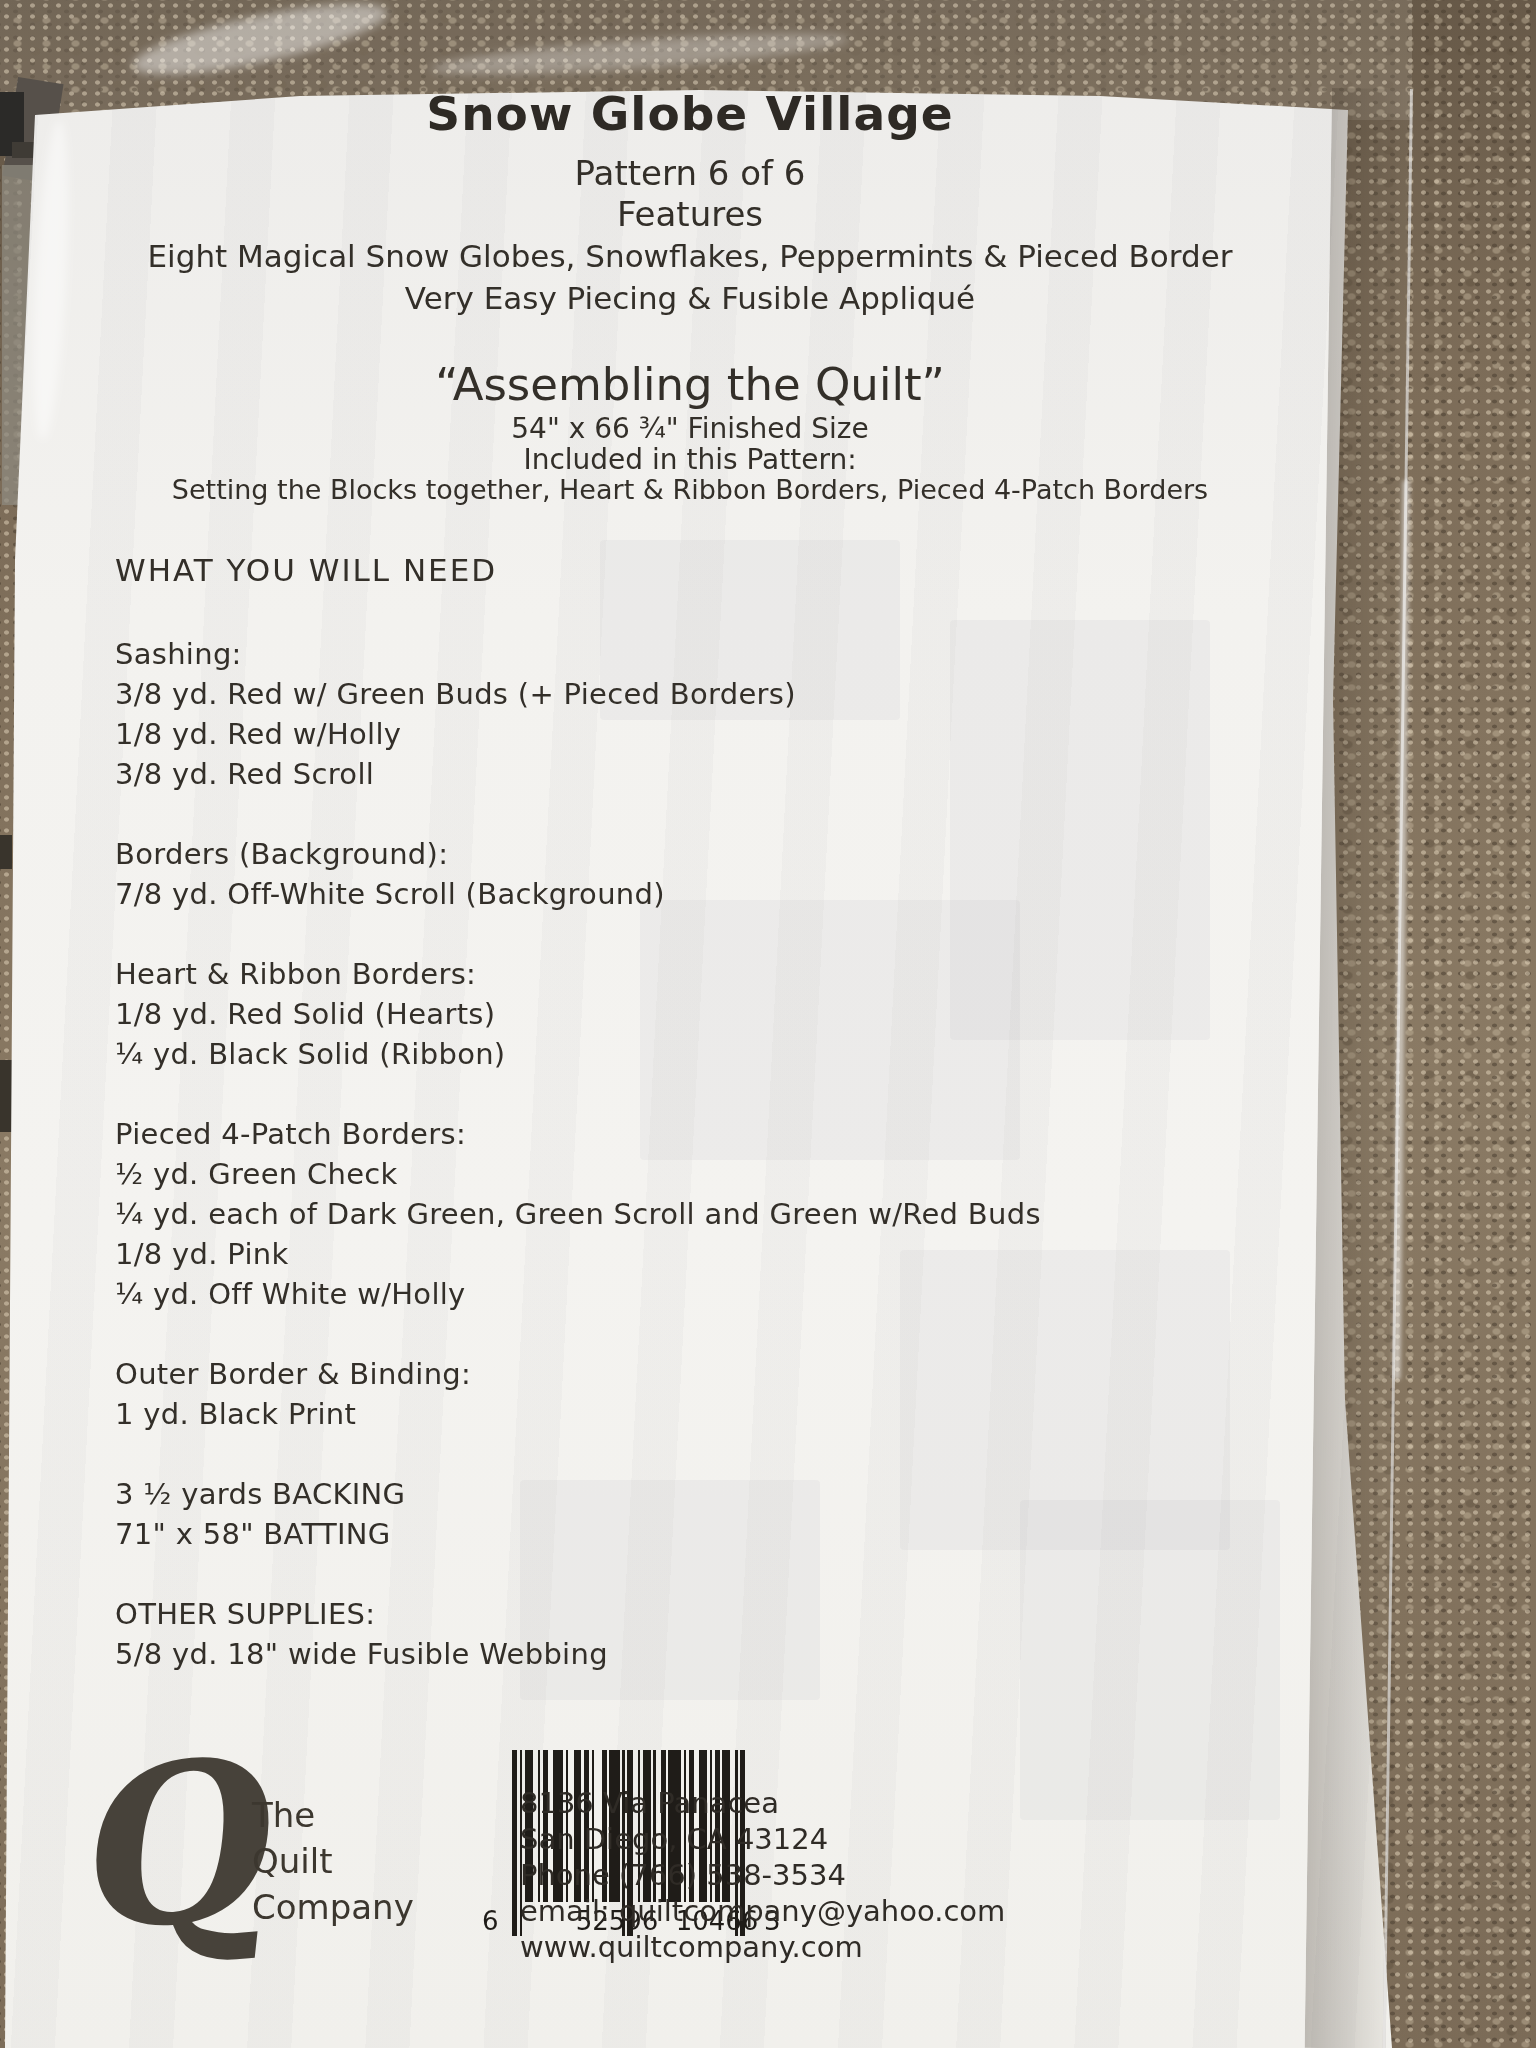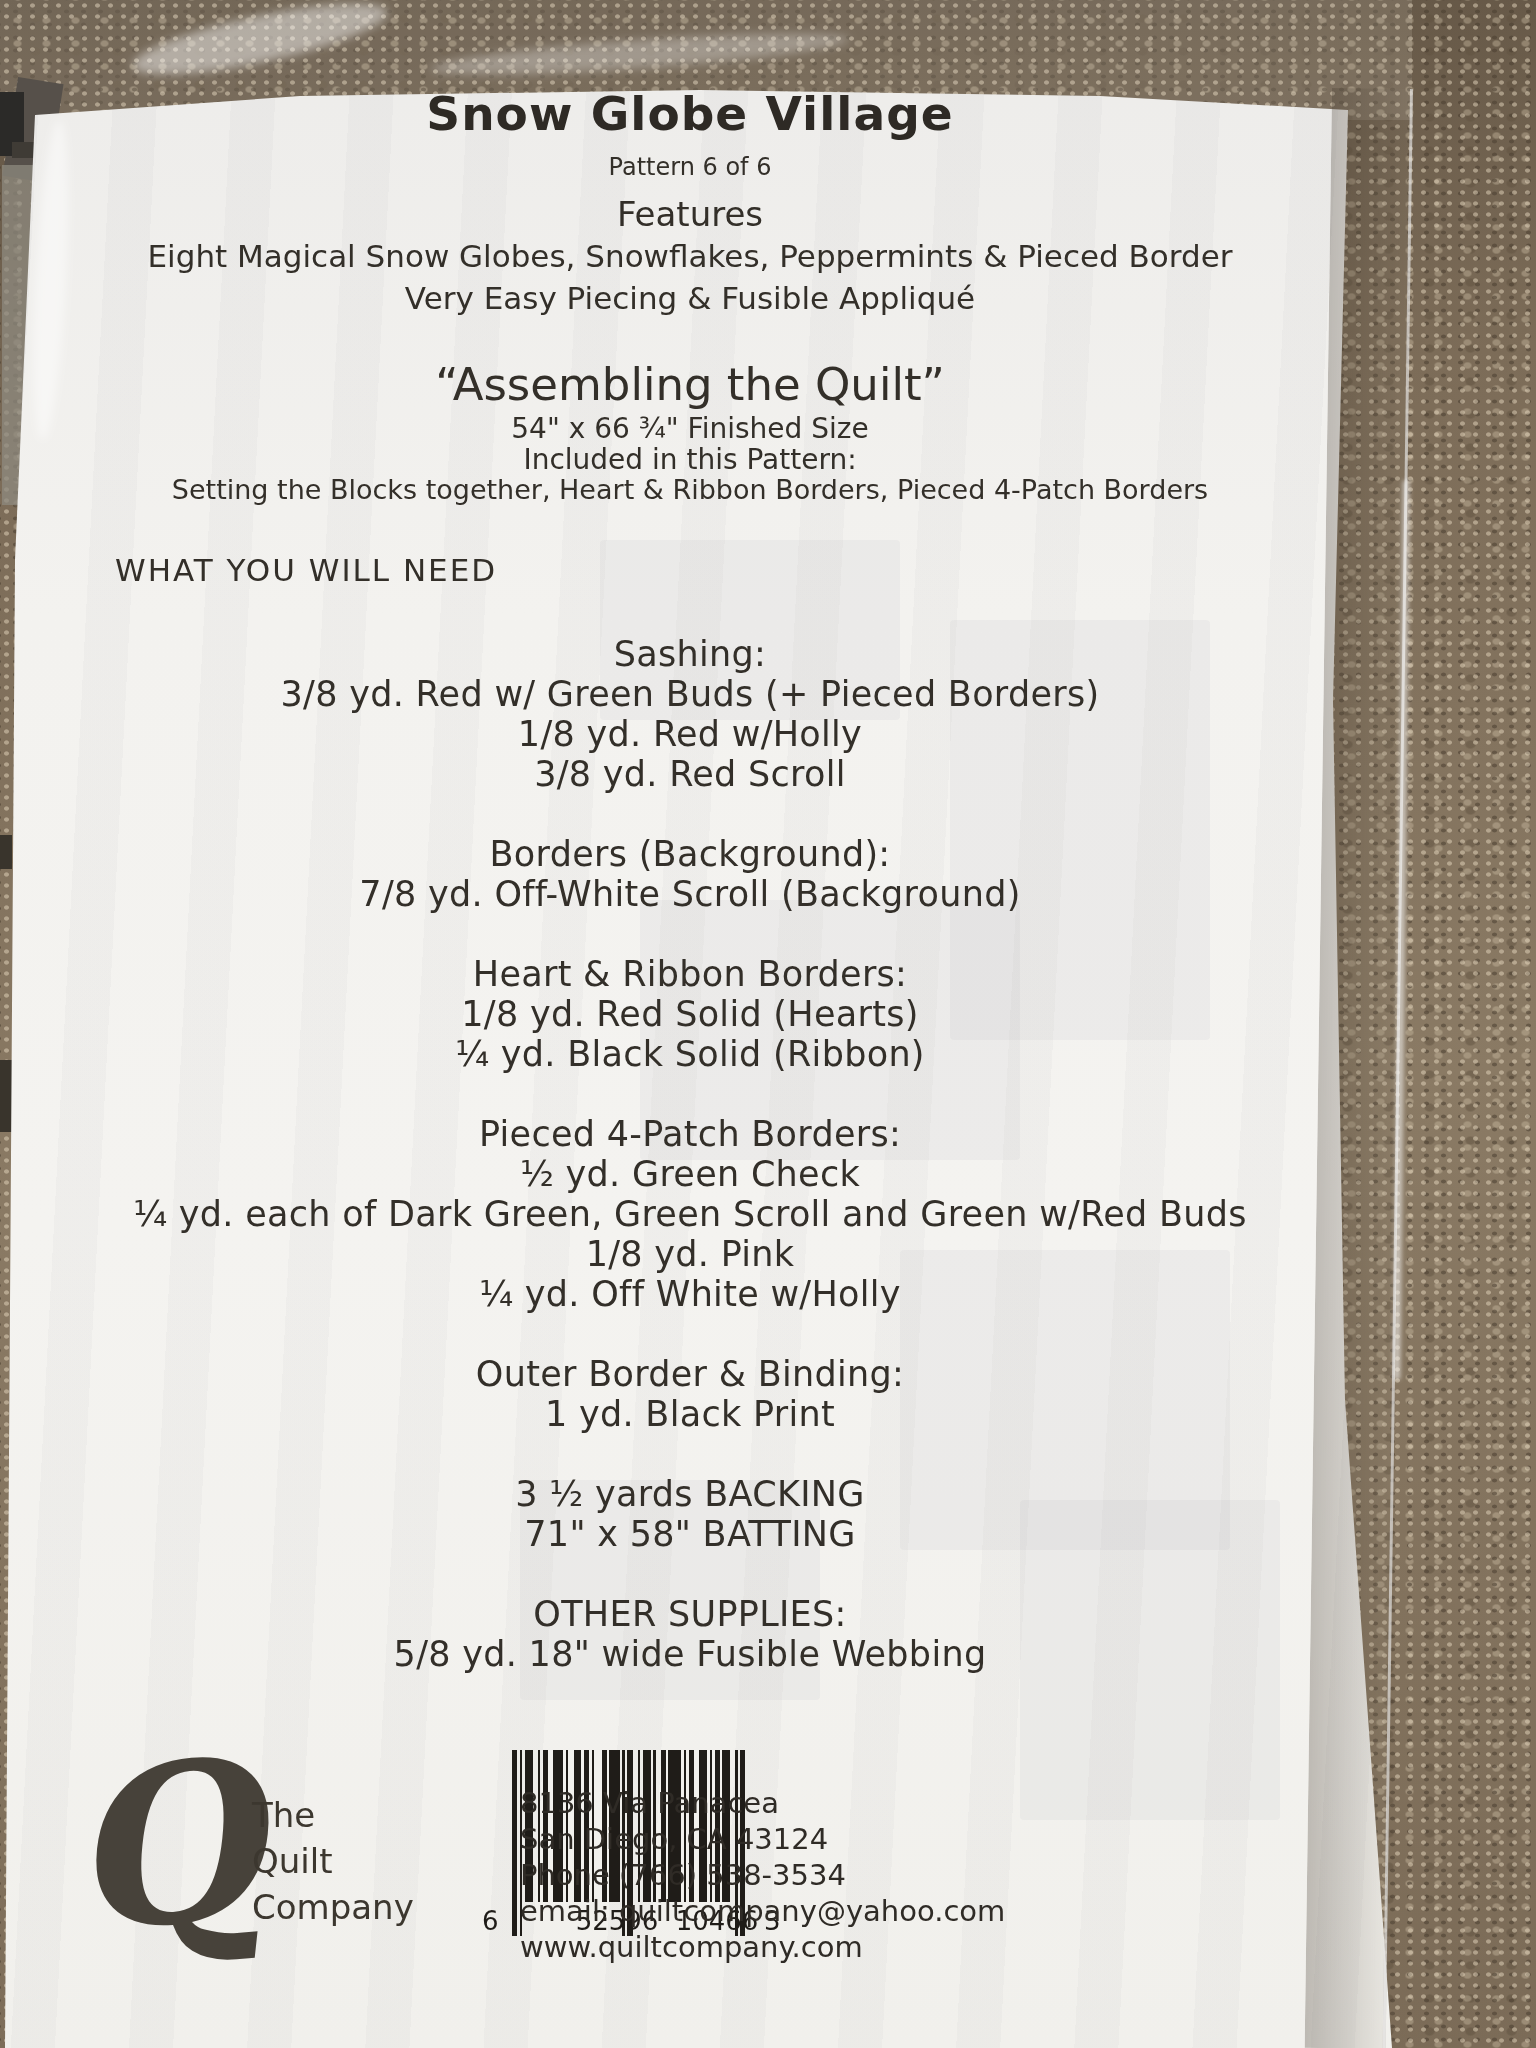--- a/index.html
+++ b/index.html
@@ -53,31 +53,31 @@
     clip-path:polygon(35px 115px,300px 96px,700px 90px,1100px 96px,1348px 110px,
                       1333px 700px,1345px 1400px,1392px 2048px,5px 2048px,15px 560px);
     box-shadow:0 0 18px rgba(60,50,40,0.45);
     color:#332f29;
     padding-left:15px;
   }
   .ghost{position:absolute;background:rgba(140,145,150,0.07);border-radius:4px;}
   
   .hline{position:absolute;left:30px;width:1320px;text-align:center;white-space:nowrap;}
   .title{top:86px;font-size:47px;font-weight:bold;letter-spacing:1px;color:#2e2a25;}
-  .pattern-no{top:153px;font-size:24px;}
+  .pattern-no{top:153px;font-size:34px;}
   .features-label{top:194px;font-size:34px;}
   .features-1{top:238px;font-size:31px;}
   .features-2{top:280px;font-size:31px;}
   .assembling{top:358px;font-size:45px;}
   .size{top:412px;font-size:28px;}
   .included{top:443px;font-size:28px;}
   .setting{top:474px;font-size:27px;}
   .need-heading{position:absolute;left:115px;top:552px;font-size:31px;letter-spacing:2px;}
   
-  #supplies{position:absolute;left:115px;top:634px;width:1150px;font-size:35px;line-height:40px;letter-spacing:.3px;text-align:center;}
+  #supplies{position:absolute;left:115px;top:634px;width:1150px;font-size:29px;line-height:40px;letter-spacing:.3px;}
   .supply-section{margin-bottom:40px;}
   
   .logo-q{
     position:absolute;left:84px;top:1735px;font-family:"DejaVu Serif",serif;
     font-size:218px;font-style:italic;font-weight:bold;color:#47423a;
     transform:rotate(-5deg);line-height:1;
   }
   #logo-text{position:absolute;left:252px;top:1792px;font-size:34px;font-weight:400;line-height:46px;color:#3c372f;}
   #barcode{position:absolute;left:480px;top:1748px;width:310px;height:195px;}
   #barcode-bars{position:absolute;left:32px;top:2px;width:236px;height:186px;}

